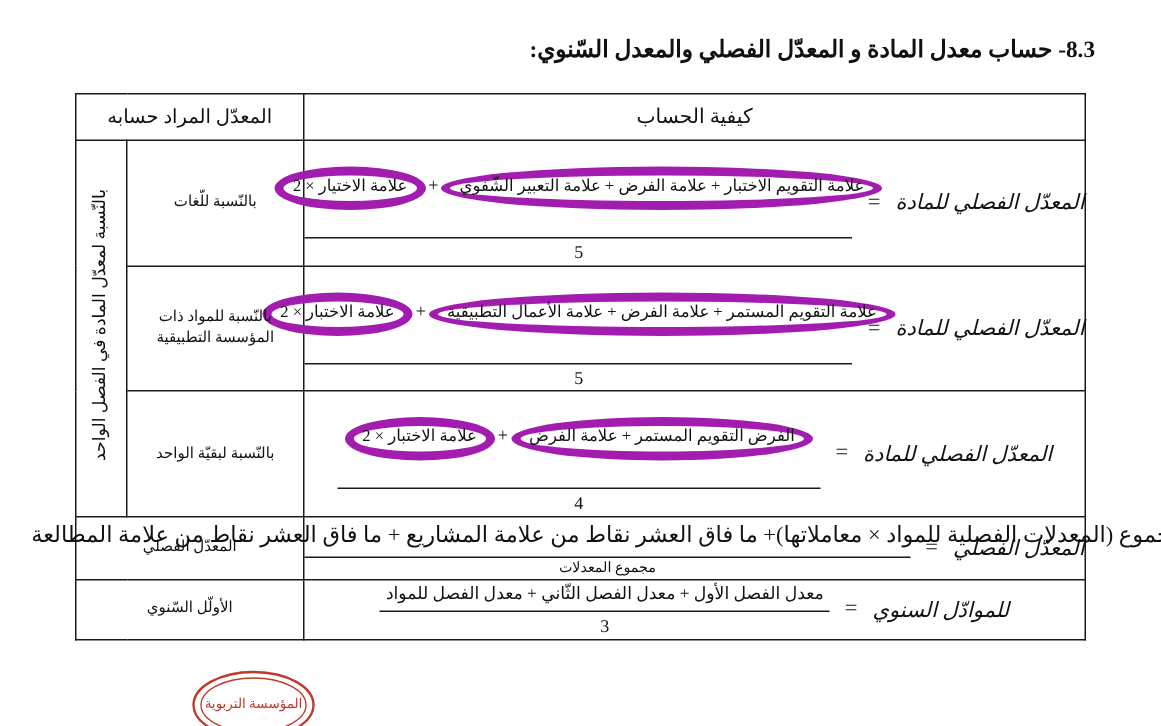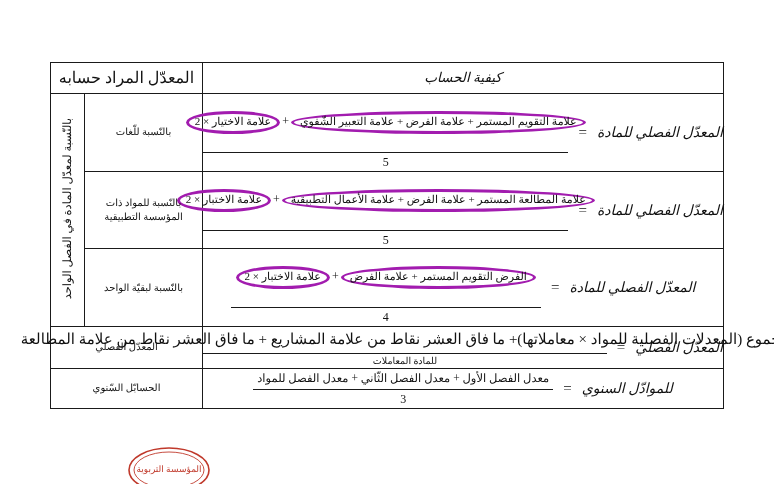--- a/index.html
+++ b/index.html
@@ -43,26 +43,26 @@
     border: 1px solid #1a1a1a;
     padding: 0;
     vertical-align: middle;
     text-align: center;
   }
   .col-side { width: 34px; }
   .col-label { width: 118px; }
   .col-calc { width: auto; }
 
   .hdr {
-    font-size: 16px;
+    font-size: 13px;
     font-weight: normal;
     height: 30px;
     line-height: 30px;
   }
-  .hdr-calc { font-size: 13.5px; font-style: italic; }
+  .hdr-calc { font-size: 13.5px; }
   .side-cell {
     font-size: 11px;
     line-height: 1.25;
     padding: 2px 1px;
   }
   .vert {
     writing-mode: vertical-rl;
     text-orientation: mixed;
     transform: rotate(180deg);
     display: inline-block;
@@ -114,21 +114,21 @@
     height: 1px;
     background: #1a1a1a;
   }
   .frac .den {
     padding: 1px 4px 0 4px;
     font-size: 12px;
     line-height: 1.4;
   }
   .paren {
     display: inline-block;
-    border: 3px solid #a21caf;
+    border: 6px solid #a21caf;
     border-radius: 50% / 50%;
     padding: 0px 6px 1px 6px;
     margin: 16px 1px;
     font-size: 11px;
     line-height: 1.45;
     white-space: nowrap;
   }
   .plus { font-size: 12px; padding: 0 1px; }
 
   .frac.wide { min-width: 330px; }
@@ -146,20 +146,21 @@
     height: 46px;
     pointer-events: none;
   }
   .stamp svg { display: block; }
 </style>
 </head>
 <body>
 
 <div class="page">
 
+  <div class="heading">8.3- حساب معدل المادة و المعدّل الفصلي والمعدل السّنوي:</div>
 
   <table class="grid">
     <colgroup>
       <col class="col-calc">
       <col class="col-label">
       <col class="col-side">
     </colgroup>
     <thead>
       <tr>
         <th class="hdr hdr-calc">كيفية الحساب</th>
@@ -168,41 +169,41 @@
     </thead>
     <tbody>
 
       <tr>
         <td class="calc">
           <div class="eq-wrap">
             <span class="lhs">المعدّل الفصلي للمادة</span>
             <span class="eqsign">=</span>
             <span class="frac mid">
               <span class="num">
-                <span class="paren">علامة التقويم المستمر + علامة الفرض + علامة التعبير الشّفوي</span><span class="plus">+</span><span class="paren">علامة الاختيار × 2</span>
+                <span class="paren">علامة التقويم الاختبار + علامة الفرض + علامة التعبير الشّفوي</span><span class="plus">+</span><span class="paren">علامة الاختيار × 2</span>
               </span>
               <span class="bar"></span>
               <span class="den">5</span>
             </span>
           </div>
         </td>
         <td class="rowlabel">بالنّسبة للّغات</td>
         <td class="side-cell" rowspan="3">
           <span class="vert">بالنّسبة لمعدّل المادة في الفصل الواحد</span>
         </td>
       </tr>
 
       <tr>
         <td class="calc">
           <div class="eq-wrap">
             <span class="lhs">المعدّل الفصلي للمادة</span>
             <span class="eqsign">=</span>
             <span class="frac mid">
               <span class="num">
-                <span class="paren">علامة المطالعة المستمر + علامة الفرض + علامة الأعمال التطبيقية</span><span class="plus">+</span><span class="paren">علامة الاختبار × 2</span>
+                <span class="paren">علامة التقويم المستمر + علامة الفرض + علامة الأعمال التطبيقية</span><span class="plus">+</span><span class="paren">علامة الاختبار × 2</span>
               </span>
               <span class="bar"></span>
               <span class="den">5</span>
             </span>
           </div>
         </td>
         <td class="rowlabel">بالنّسبة للمواد ذات المؤسسة التطبيقية</td>
       </tr>
 
       <tr>
@@ -223,40 +224,40 @@
       </tr>
 
       <tr>
         <td class="calc">
           <div class="eq-wrap">
             <span class="lhs">المعدّل الفصلي</span>
             <span class="eqsign">=</span>
             <span class="frac wide">
               <span class="num">مجموع (المعدلات الفصلية للمواد × معاملاتها)+ ما فاق العشر نقاط من علامة المشاريع + ما فاق العشر نقاط من علامة المطالعة</span>
               <span class="bar"></span>
-              <span class="den">للمادة المعاملات</span>
+              <span class="den">مجموع المعدلات</span>
             </span>
           </div>
         </td>
         <td class="rowlabel" colspan="2">المعدّل الفصلي</td>
       </tr>
 
       <tr>
         <td class="calc">
           <div class="eq-wrap">
             <span class="lhs">للموادّل السنوي</span>
             <span class="eqsign">=</span>
             <span class="frac mid">
               <span class="num">معدل الفصل الأول + معدل الفصل الثّاني + معدل الفصل للمواد</span>
               <span class="bar"></span>
               <span class="den">3</span>
             </span>
           </div>
         </td>
-        <td class="rowlabel" colspan="2">الحسابّل السّنوي</td>
+        <td class="rowlabel" colspan="2">الأولّل السّنوي</td>
       </tr>
 
     </tbody>
   </table>
 
   <div class="stamp">
     <svg width="96" height="46" viewBox="0 0 96 46" xmlns="http://www.w3.org/2000/svg" aria-hidden="true">
       <ellipse cx="48" cy="30" rx="40" ry="22" fill="none" stroke="#c0392b" stroke-width="1.6"></ellipse>
       <ellipse cx="48" cy="30" rx="35" ry="18" fill="none" stroke="#c0392b" stroke-width="0.9"></ellipse>
       <text x="48" y="32" fill="#c0392b" font-size="9" text-anchor="middle" font-family="'Liberation Serif', serif">المؤسسة التربوية</text>

